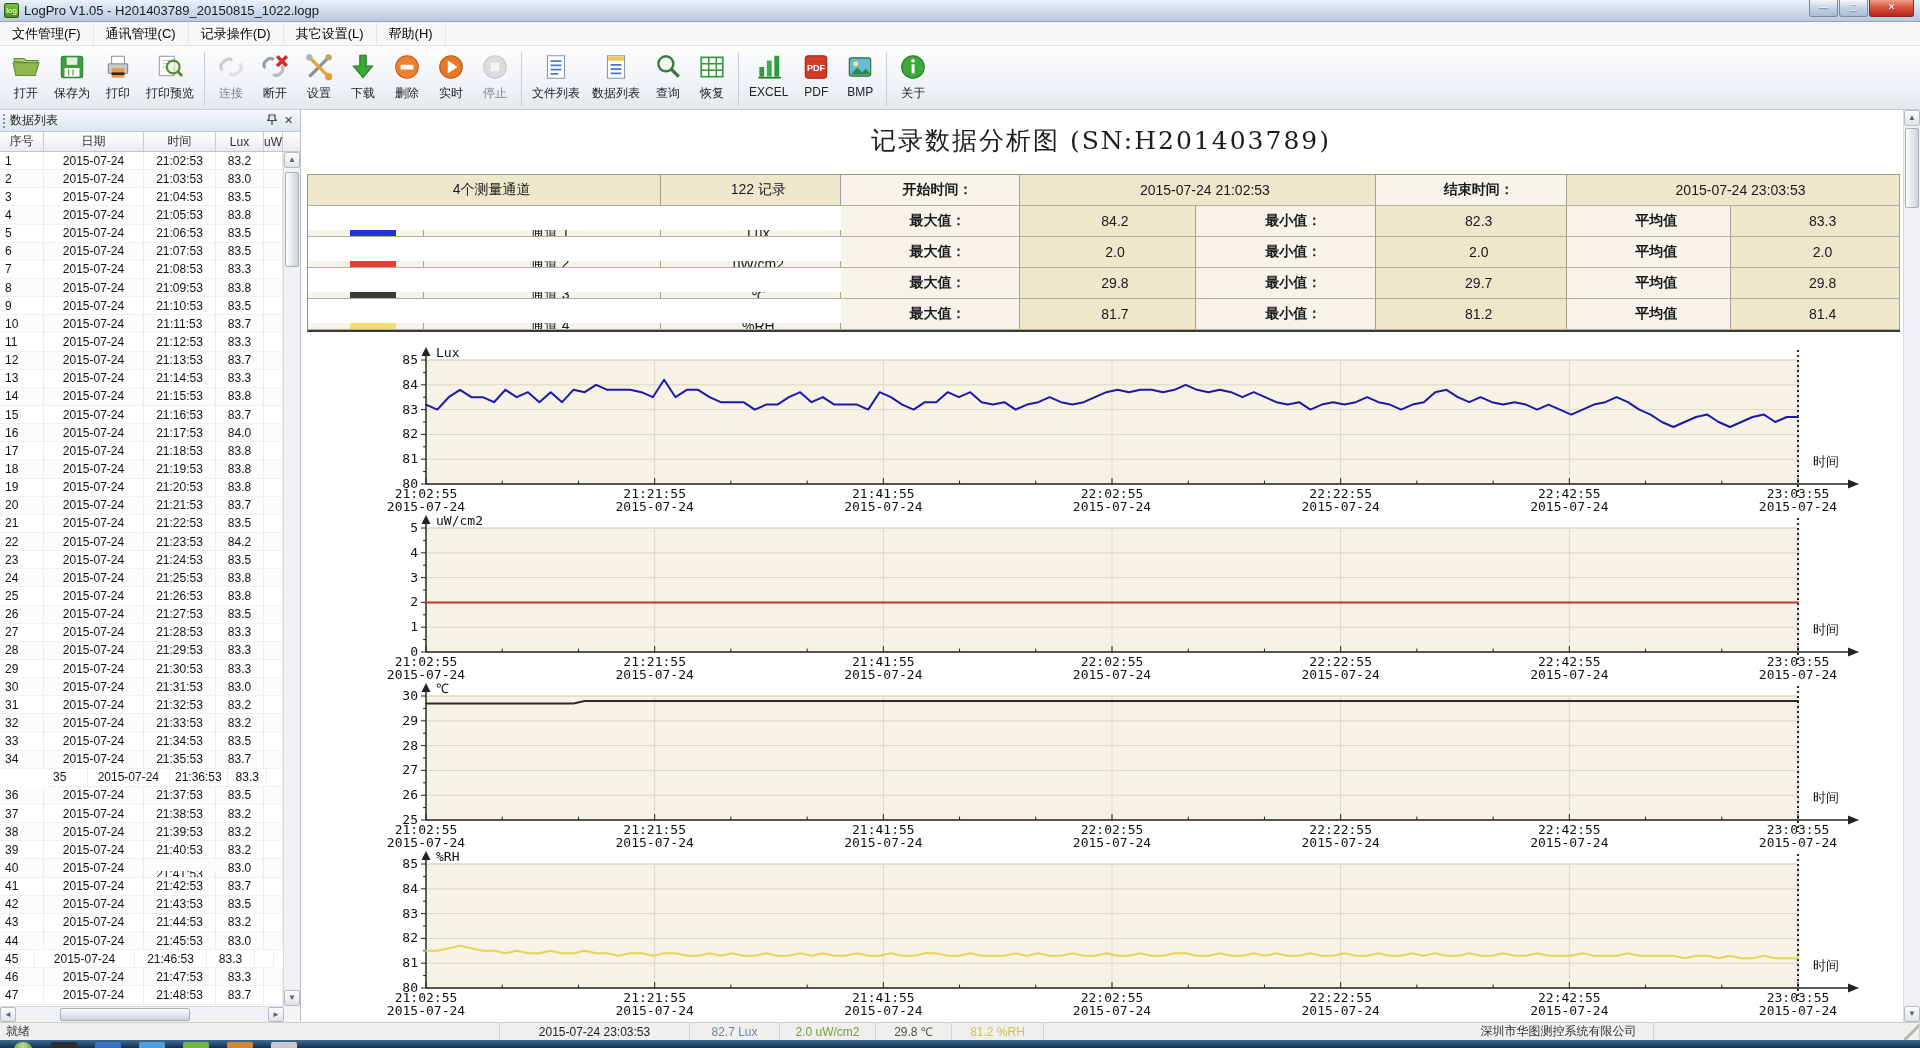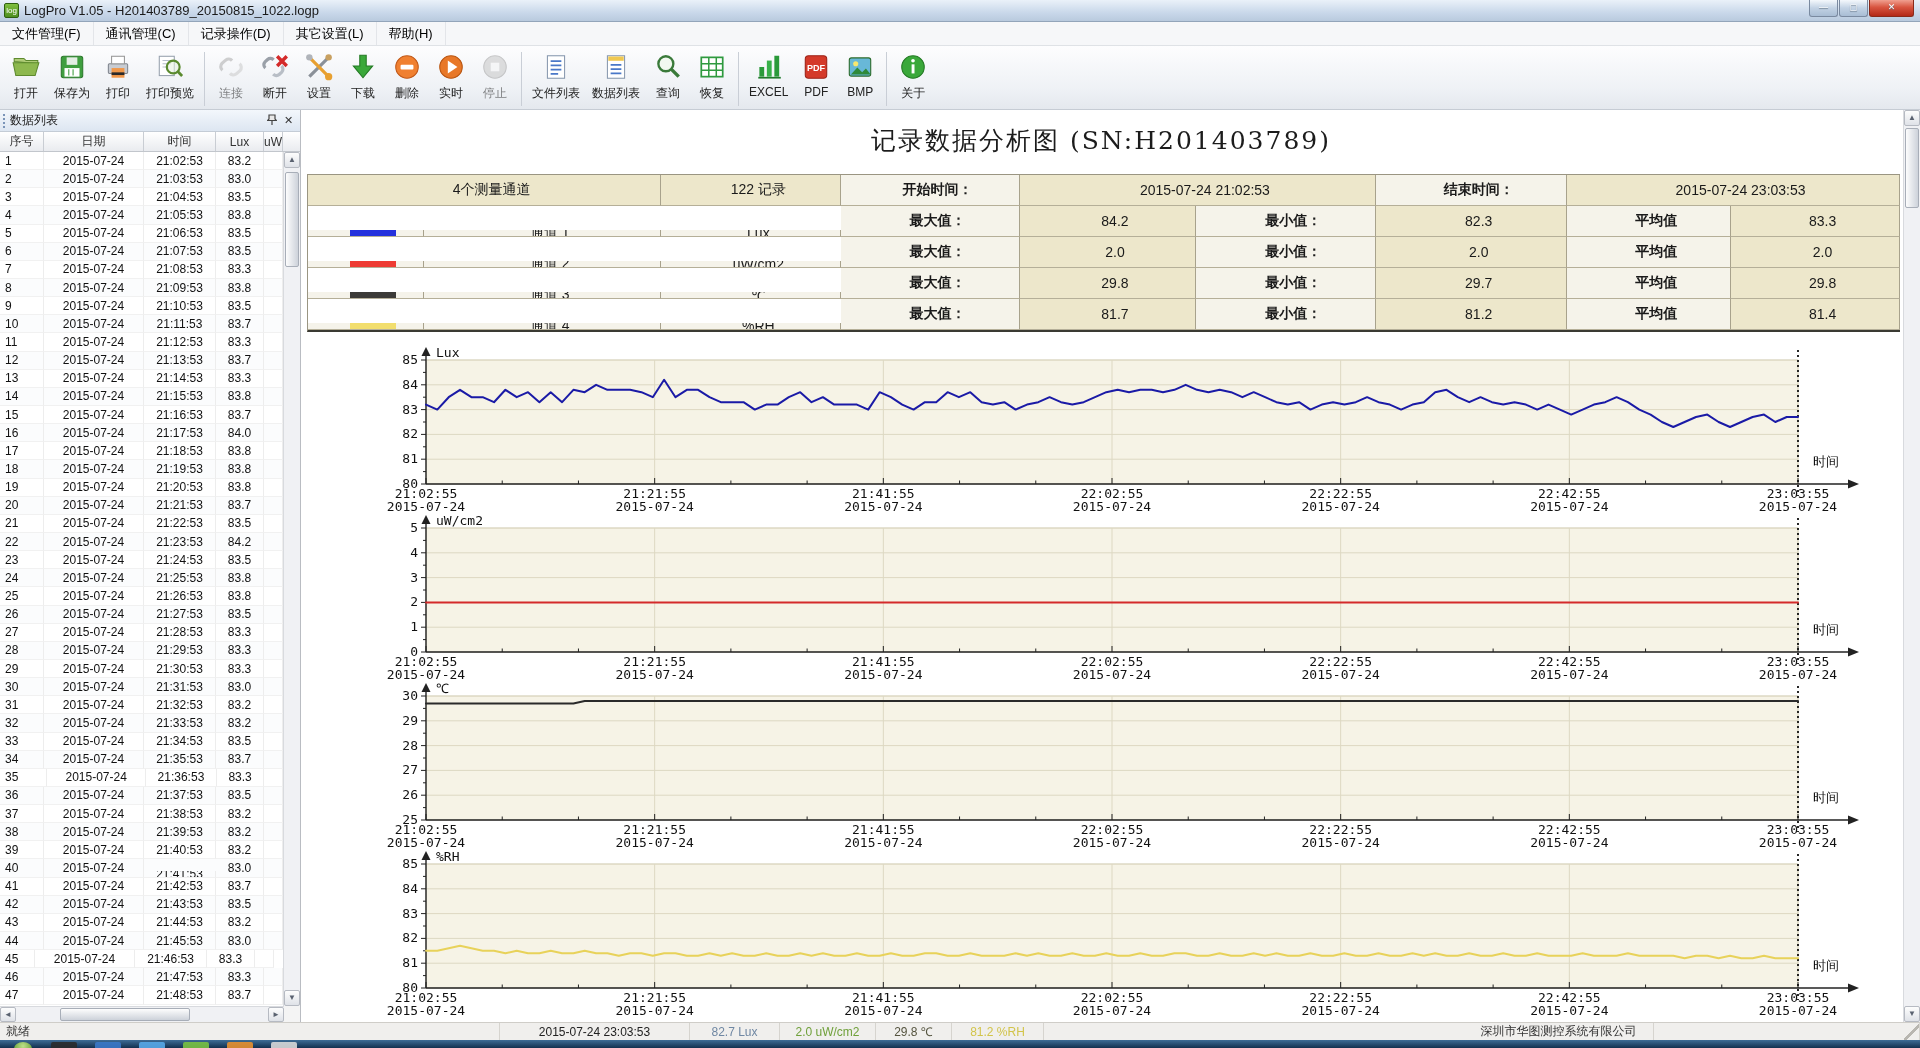--- a/index.html
+++ b/index.html
@@ -531,21 +531,21 @@
             <div class="g-cell" style="width: 19px;"></div>
           </div>
           <div class="g-row">
             <div class="g-cell idx" style="width: 44px;">34</div>
             <div class="g-cell" style="width: 100px;">2015-07-24</div>
             <div class="g-cell" style="width: 72px;">21:35:53</div>
             <div class="g-cell" style="width: 48px;">83.7</div>
             <div class="g-cell" style="width: 19px;"></div>
           </div>
           <div class="g-row">
-            <div class="g-cell idx" style="width: 48px;">35</div>
+            <div class="g-cell idx" style="width: 48px; margin-left: 48px;">35</div>
             <div class="g-cell" style="width: 100px;">2015-07-24</div>
             <div class="g-cell" style="width: 72px;">21:36:53</div>
             <div class="g-cell" style="width: 48px;">83.3</div>
             <div class="g-cell" style="width: 19px;"></div>
           </div>
           <div class="g-row">
             <div class="g-cell idx" style="width: 44px;">36</div>
             <div class="g-cell" style="width: 100px;">2015-07-24</div>
             <div class="g-cell" style="width: 72px;">21:37:53</div>
             <div class="g-cell" style="width: 48px;">83.5</div>

